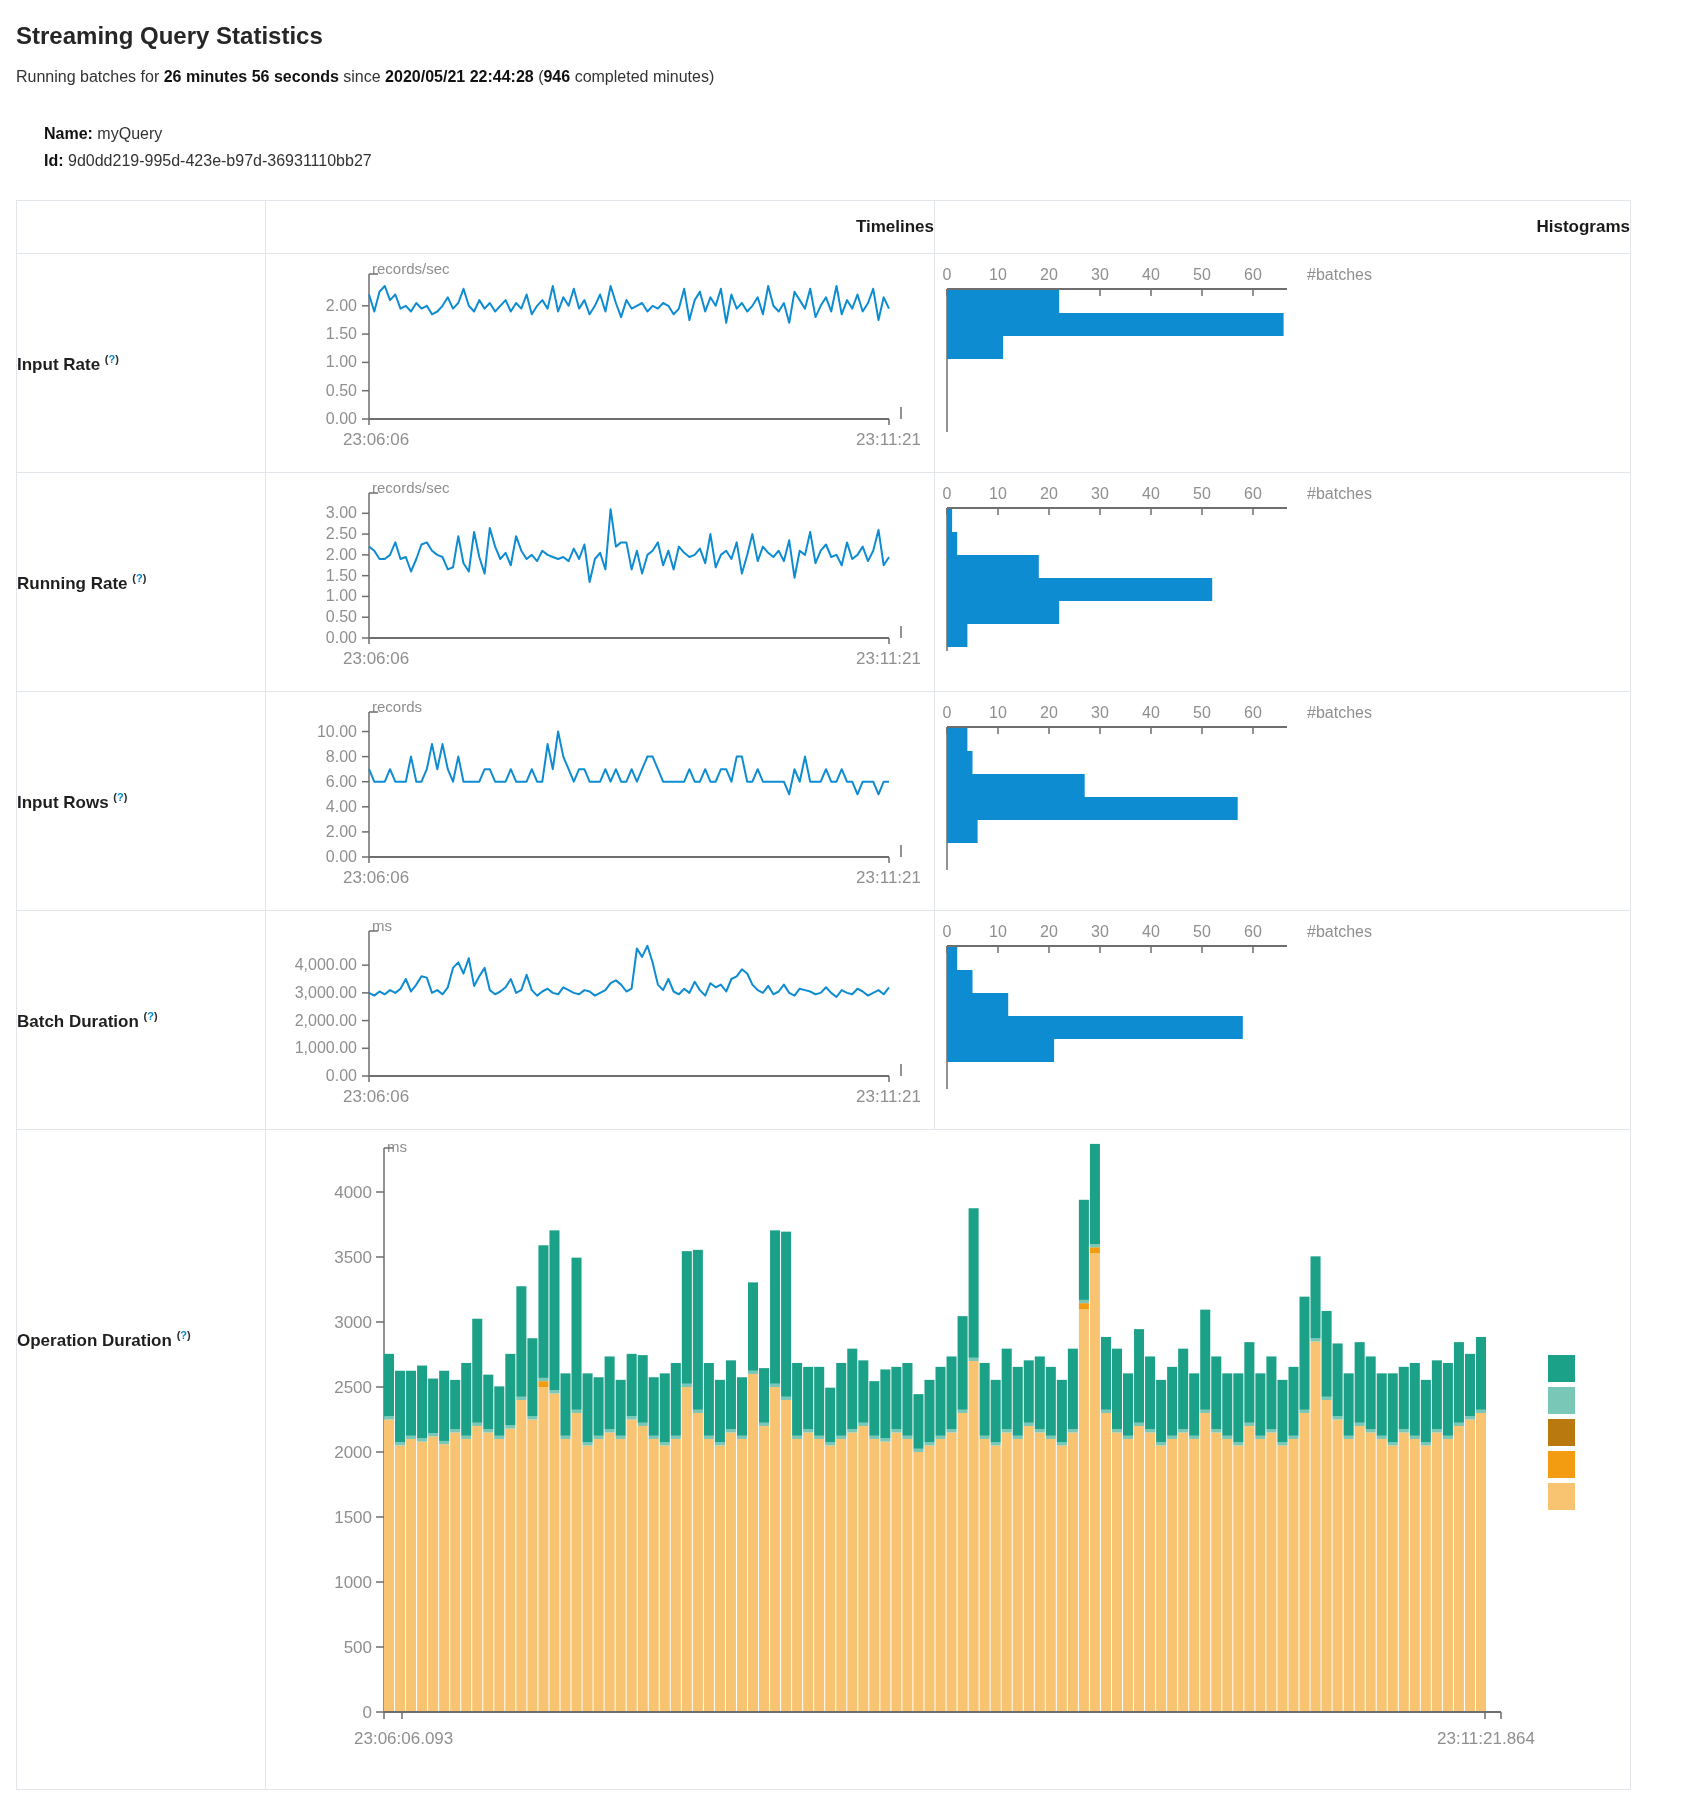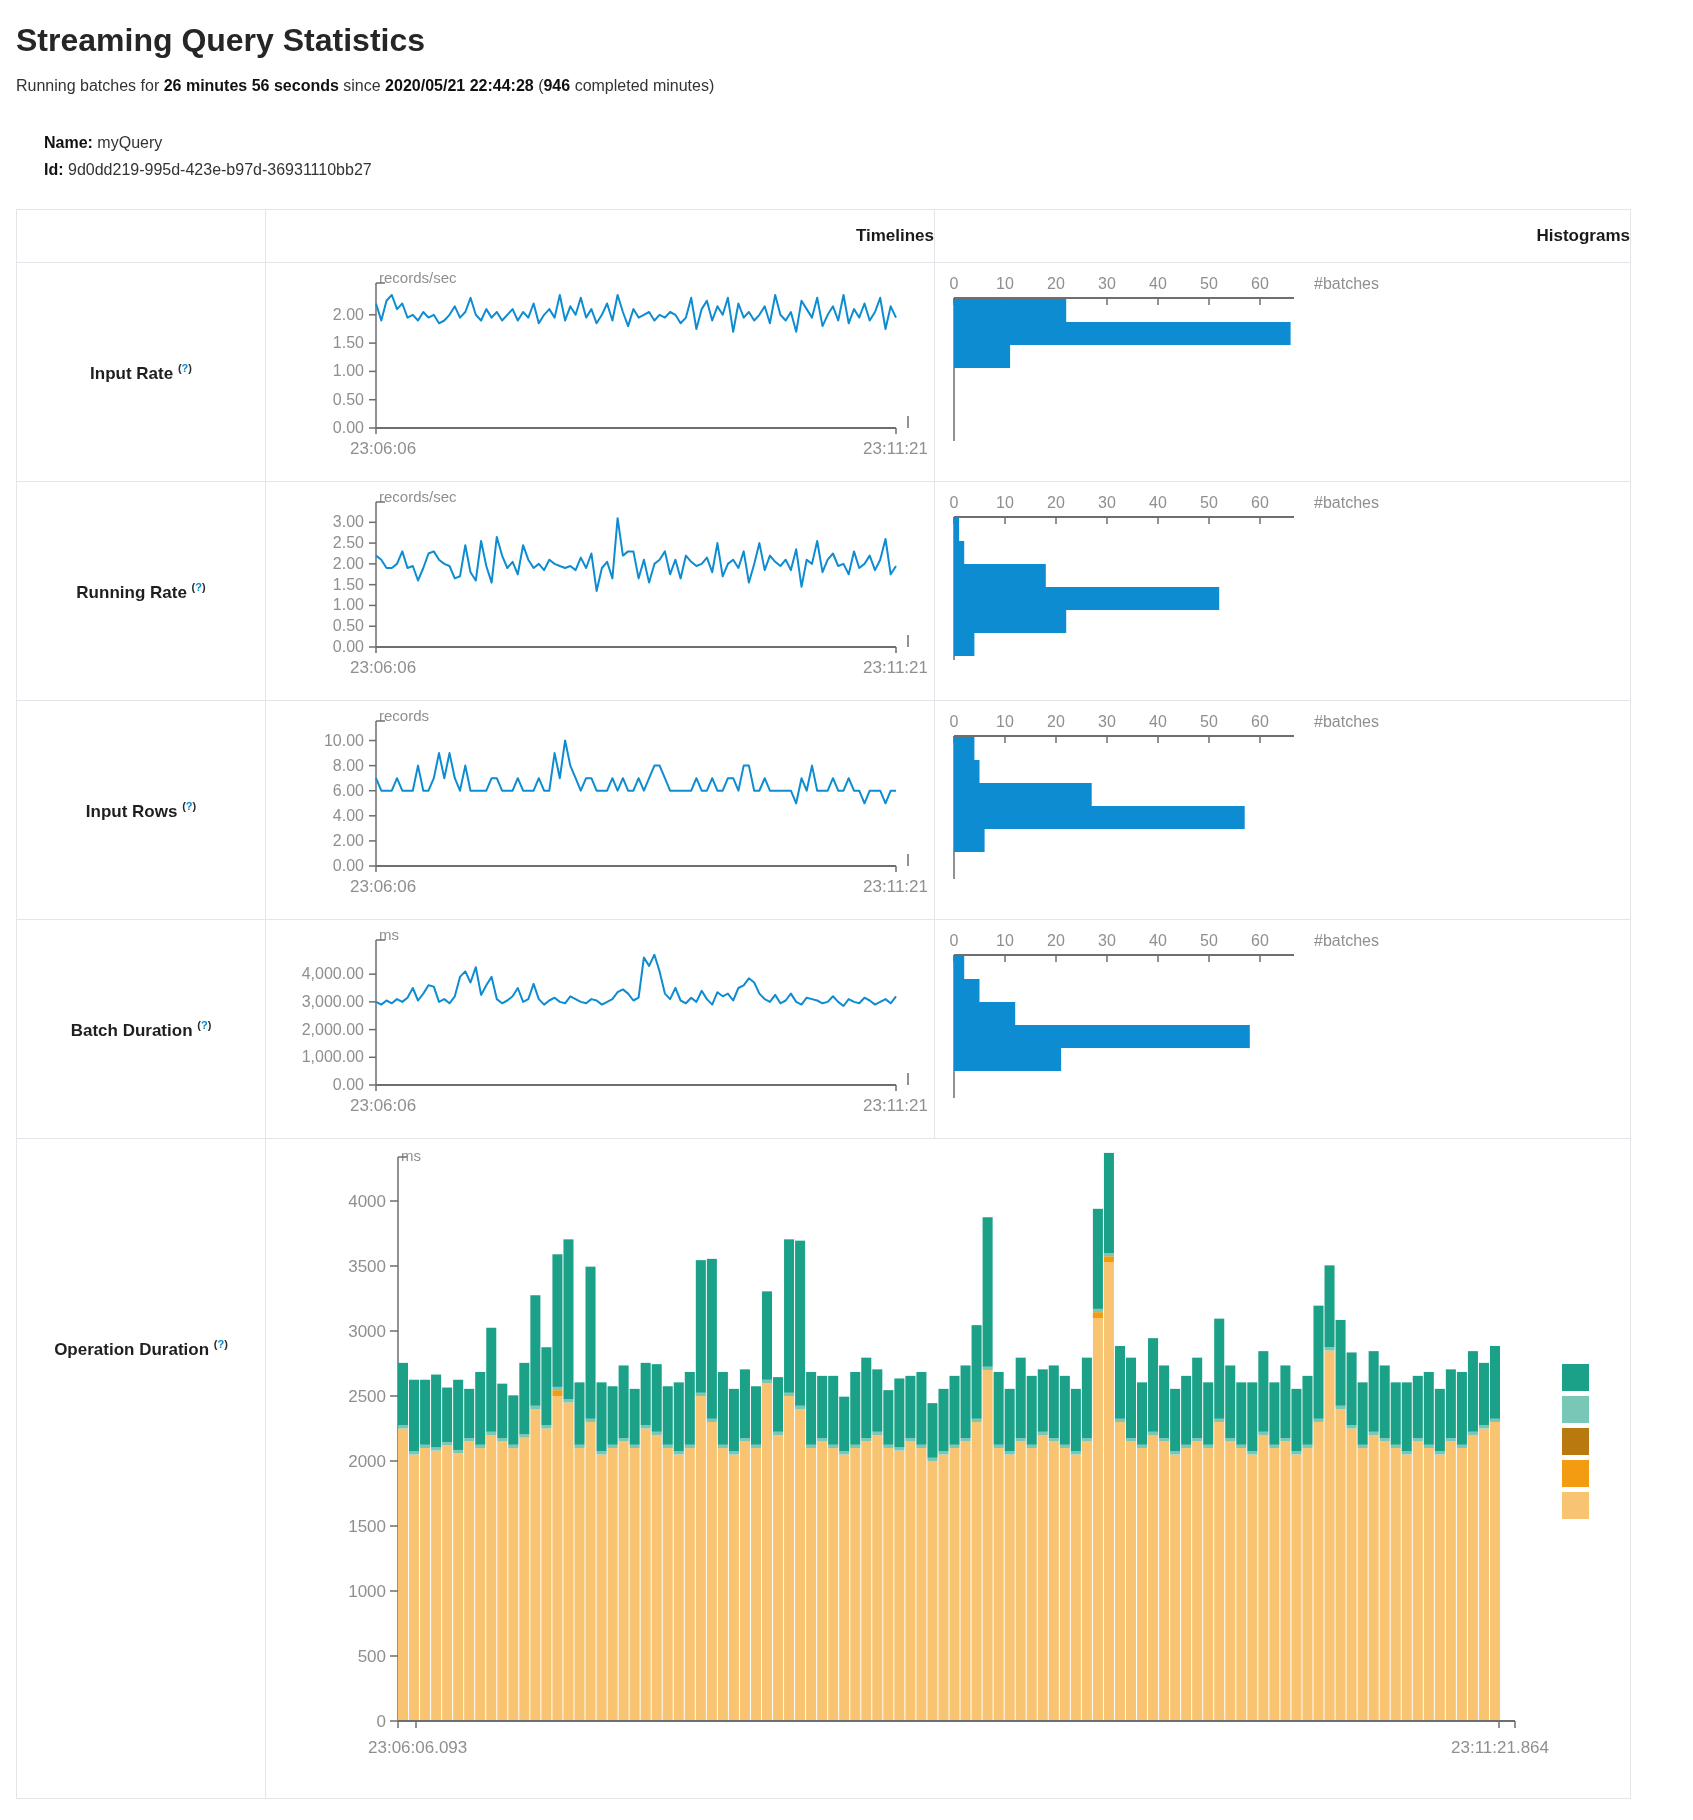--- a/index.html
+++ b/index.html
@@ -1,24 +1,24 @@
 <!DOCTYPE html>
 <html><head>
 <meta charset="utf-8">
 <style>
   html,body{margin:0;padding:0;background:#fff;}
   body{width:1693px;min-height:1820px;font-family:"Liberation Sans","DejaVu Sans",sans-serif;color:#333;}
   .page{padding:16px 16px 24px 16px;}
-  h1{font-size:32px;font-weight:bold;color:#262626;margin:6px 0 18px 0;letter-spacing:0;}
+  h1{font-size:24px;font-weight:bold;color:#262626;margin:6px 0 18px 0;letter-spacing:0;}
   .subtitle{font-size:16px;color:#333;margin:0 0 34px 0;}
   .subtitle b{color:#111;margin-top:10px;}
   .meta{font-size:16px;color:#333;line-height:1.7;margin:0 0 26px 0;}
   .meta b{color:#111;margin-left:28px;}
   table.stats{border-collapse:collapse;width:1575px;table-layout:fixed;}
-  table.stats td,table.stats th{border:1px solid #e2e5e9;padding:0;vertical-align:middle;text-align:center;}
+  table.stats td,table.stats th{border:1px solid #e2e5e9;padding:0;vertical-align:middle;}
   th.c-label{width:236px;}
   th.c-timeline{width:656px;}
   th.c-hist{width:683px;}
   tr.hdr th{height:52px;text-align:right;font-size:17px;font-weight:bold;color:#1a1a1a;padding-left:12px;background:#fff;}
   tr.row-std{height:216px;}
   tr.row-op{height:657px;}
   td.label-cell{padding-left:16px;font-size:17px;font-weight:bold;color:#1f1f1f;background:#fff;}
   td.label-cell sup{font-size:11px;font-weight:bold;color:#2b2b2b;}
   td.label-cell sup .q{color:#0088cc;}
   td.chart-cell{background:#fff;vertical-align:top;}

